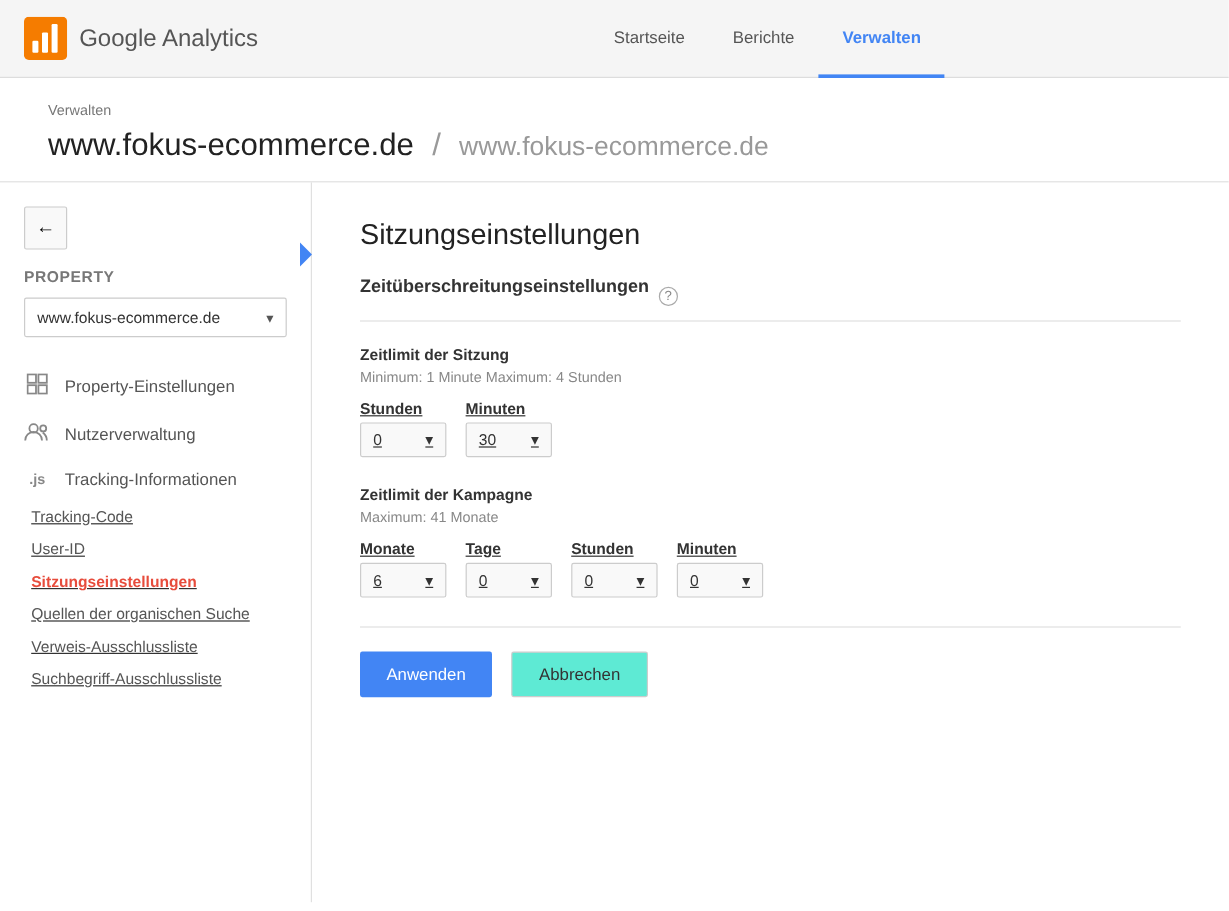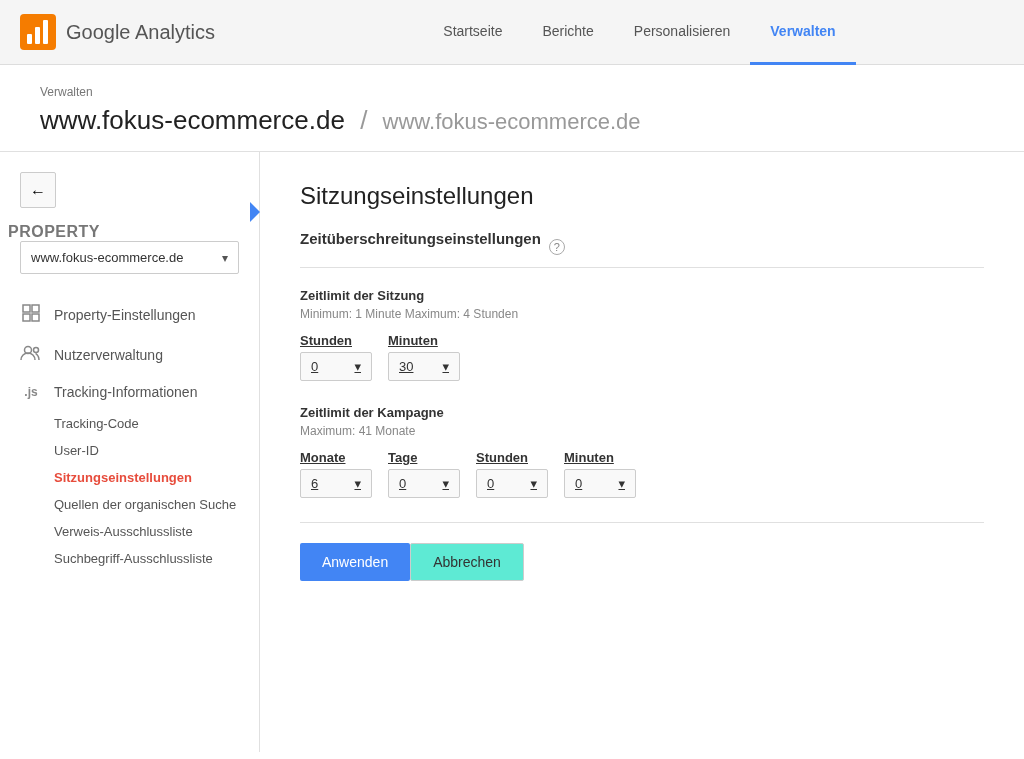--- a/index.html
+++ b/index.html
@@ -97,26 +97,26 @@
       border: 1px solid #ccc;
       background: #f9f9f9;
       cursor: pointer;
       display: flex;
       align-items: center;
       justify-content: center;
       margin: 0 20px 15px 20px;
       border-radius: 2px;
     }
     .property-label {
-      font-size: 16px;
+      font-size: 13px;
       color: #777;
       font-weight: bold;
       letter-spacing: 0.5px;
-      padding: 0 8px;
-      margin-bottom: 0;
+      padding: 0 20px;
+      margin-bottom: 10px;
     }
     .property-dropdown {
       display: flex;
       align-items: center;
       justify-content: space-between;
       border: 1px solid #ccc;
       border-radius: 2px;
       padding: 8px 10px;
       margin: 0 20px 20px 20px;
       background: #fff;
@@ -139,21 +139,22 @@
       font-size: 14px;
     }
     .sidebar-icon {
       width: 22px;
       text-align: center;
       color: #888;
       flex-shrink: 0;
     }
 
     .sidebar-sub-items {
-      padding-left: 54px;
+      padding-left: 26px;
+      text-decoration: underline;
     }
     .sidebar-sub-item {
       padding: 6px 20px 6px 0;
       cursor: pointer;
       color: #555;
       font-size: 13px;
     }
     .sidebar-sub-item.active {
       color: #e74c3c;
       font-weight: bold;
@@ -253,21 +254,21 @@
     }
 
     .section-divider {
       border: none;
       border-top: 1px solid #e0e0e0;
       margin: 8px 0 20px 0;
     }
 
     .button-row {
       display: flex;
-      gap: 0;
+      gap: 16px;
       margin-top: 20px;
     }
     .btn-primary {
       background: #4285f4;
       color: #fff;
       border: none;
       padding: 10px 22px;
       border-radius: 2px;
       font-size: 14px;
       cursor: pointer;
@@ -292,21 +293,20 @@
       <rect width="36" height="36" rx="4" fill="#F57C00"></rect>
       <rect x="7" y="20" width="5" height="10" rx="1" fill="white"></rect>
       <rect x="15" y="13" width="5" height="17" rx="1" fill="white"></rect>
       <rect x="23" y="6" width="5" height="24" rx="1" fill="white"></rect>
     </svg>
     <span class="logo-text">Google Analytics</span>
   </div>
   <nav class="nav">
     <a class="nav-item">Startseite</a>
     <a class="nav-item">Berichte</a>
-    <a class="nav-item">Personalisieren</a>
     <a class="nav-item active">Verwalten</a>
   </nav>
 </div>
 
 <div class="page-title-area">
   <div class="breadcrumb">Verwalten</div>
   <div class="page-title">
     <span>www.fokus-ecommerce.de</span>
     <span class="separator">/</span>
     <span class="secondary">www.fokus-ecommerce.de</span>

